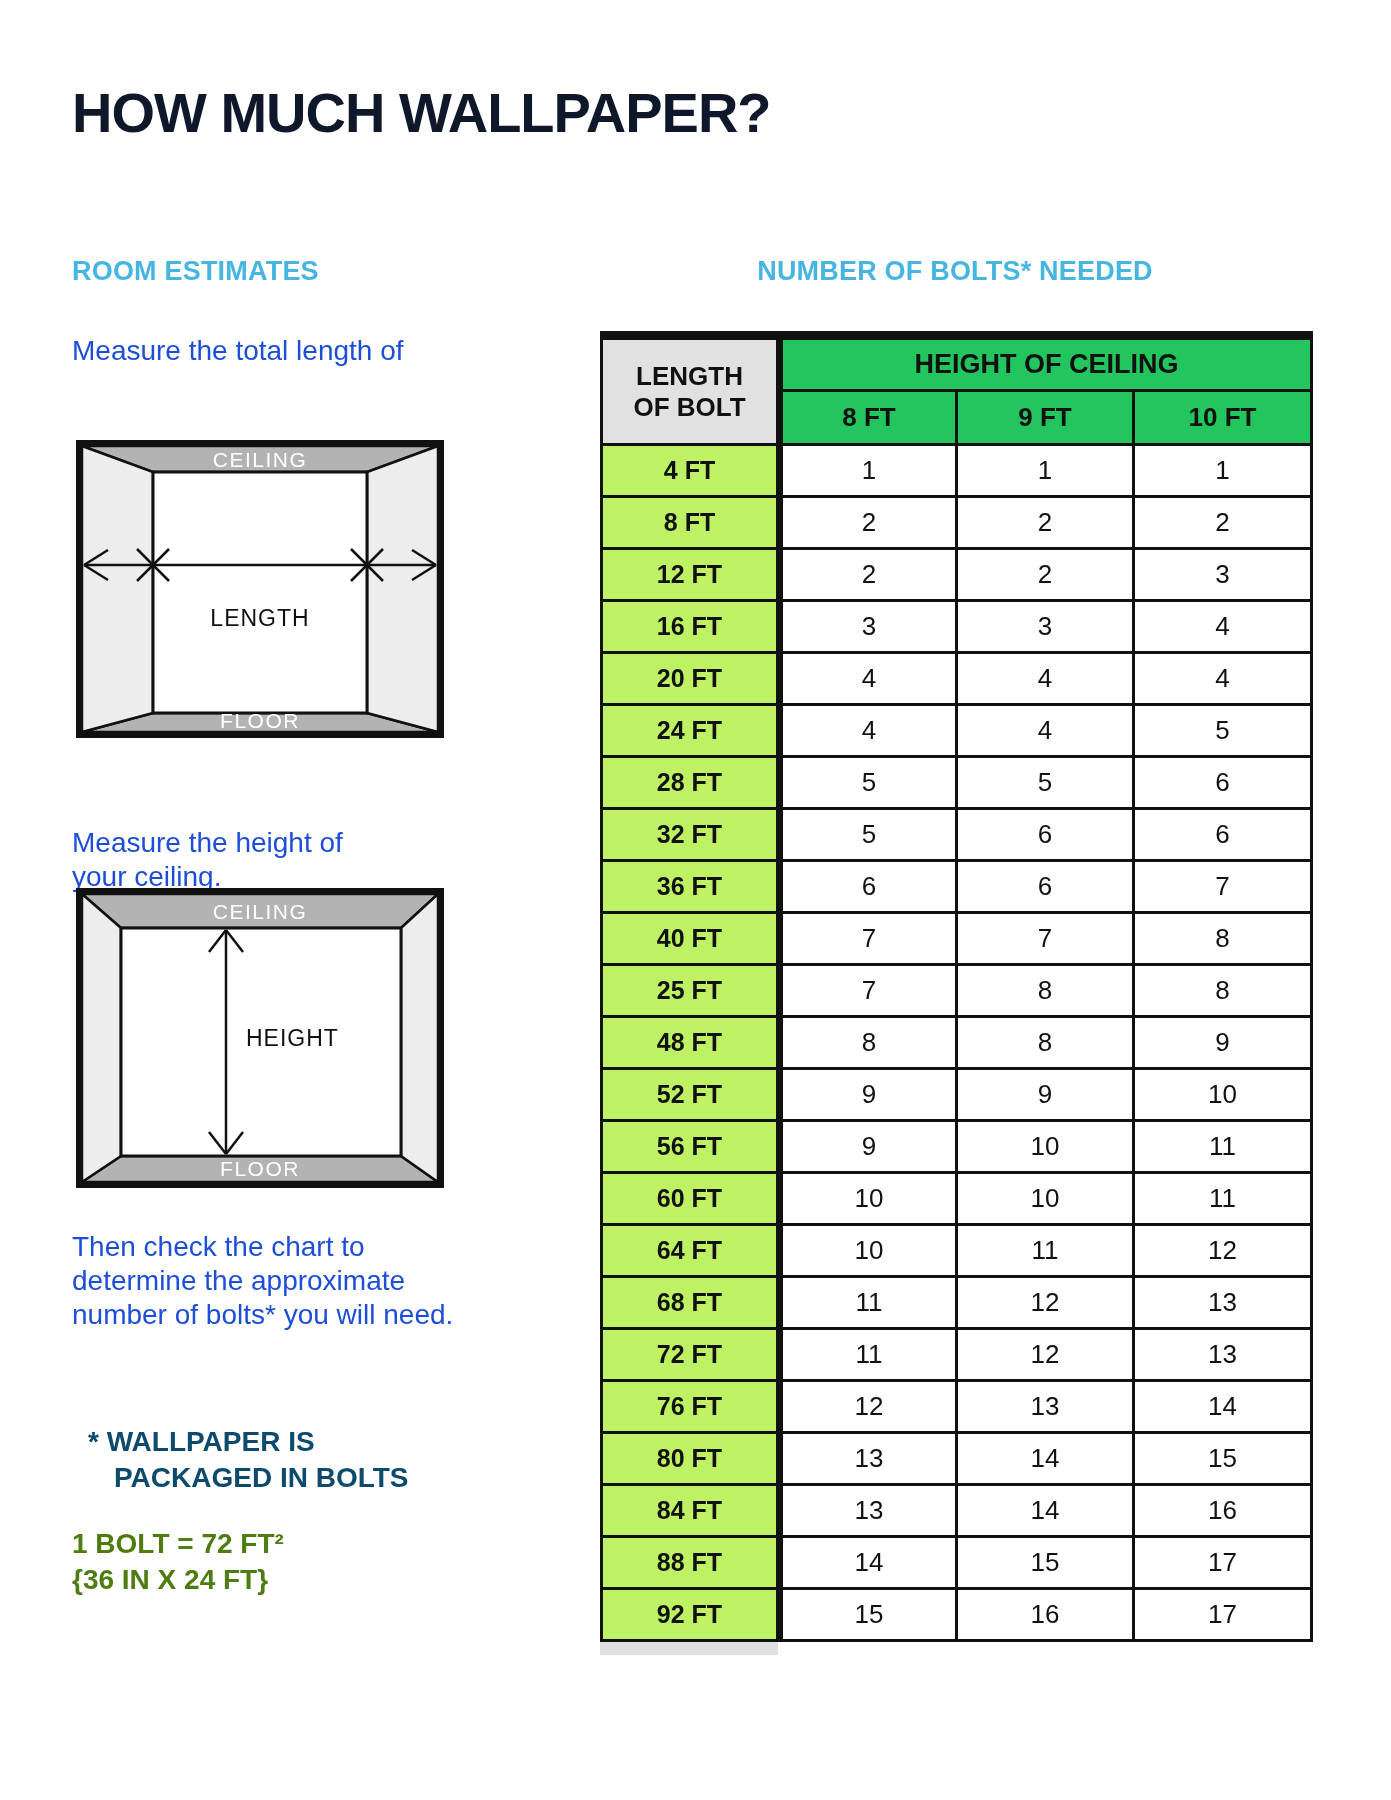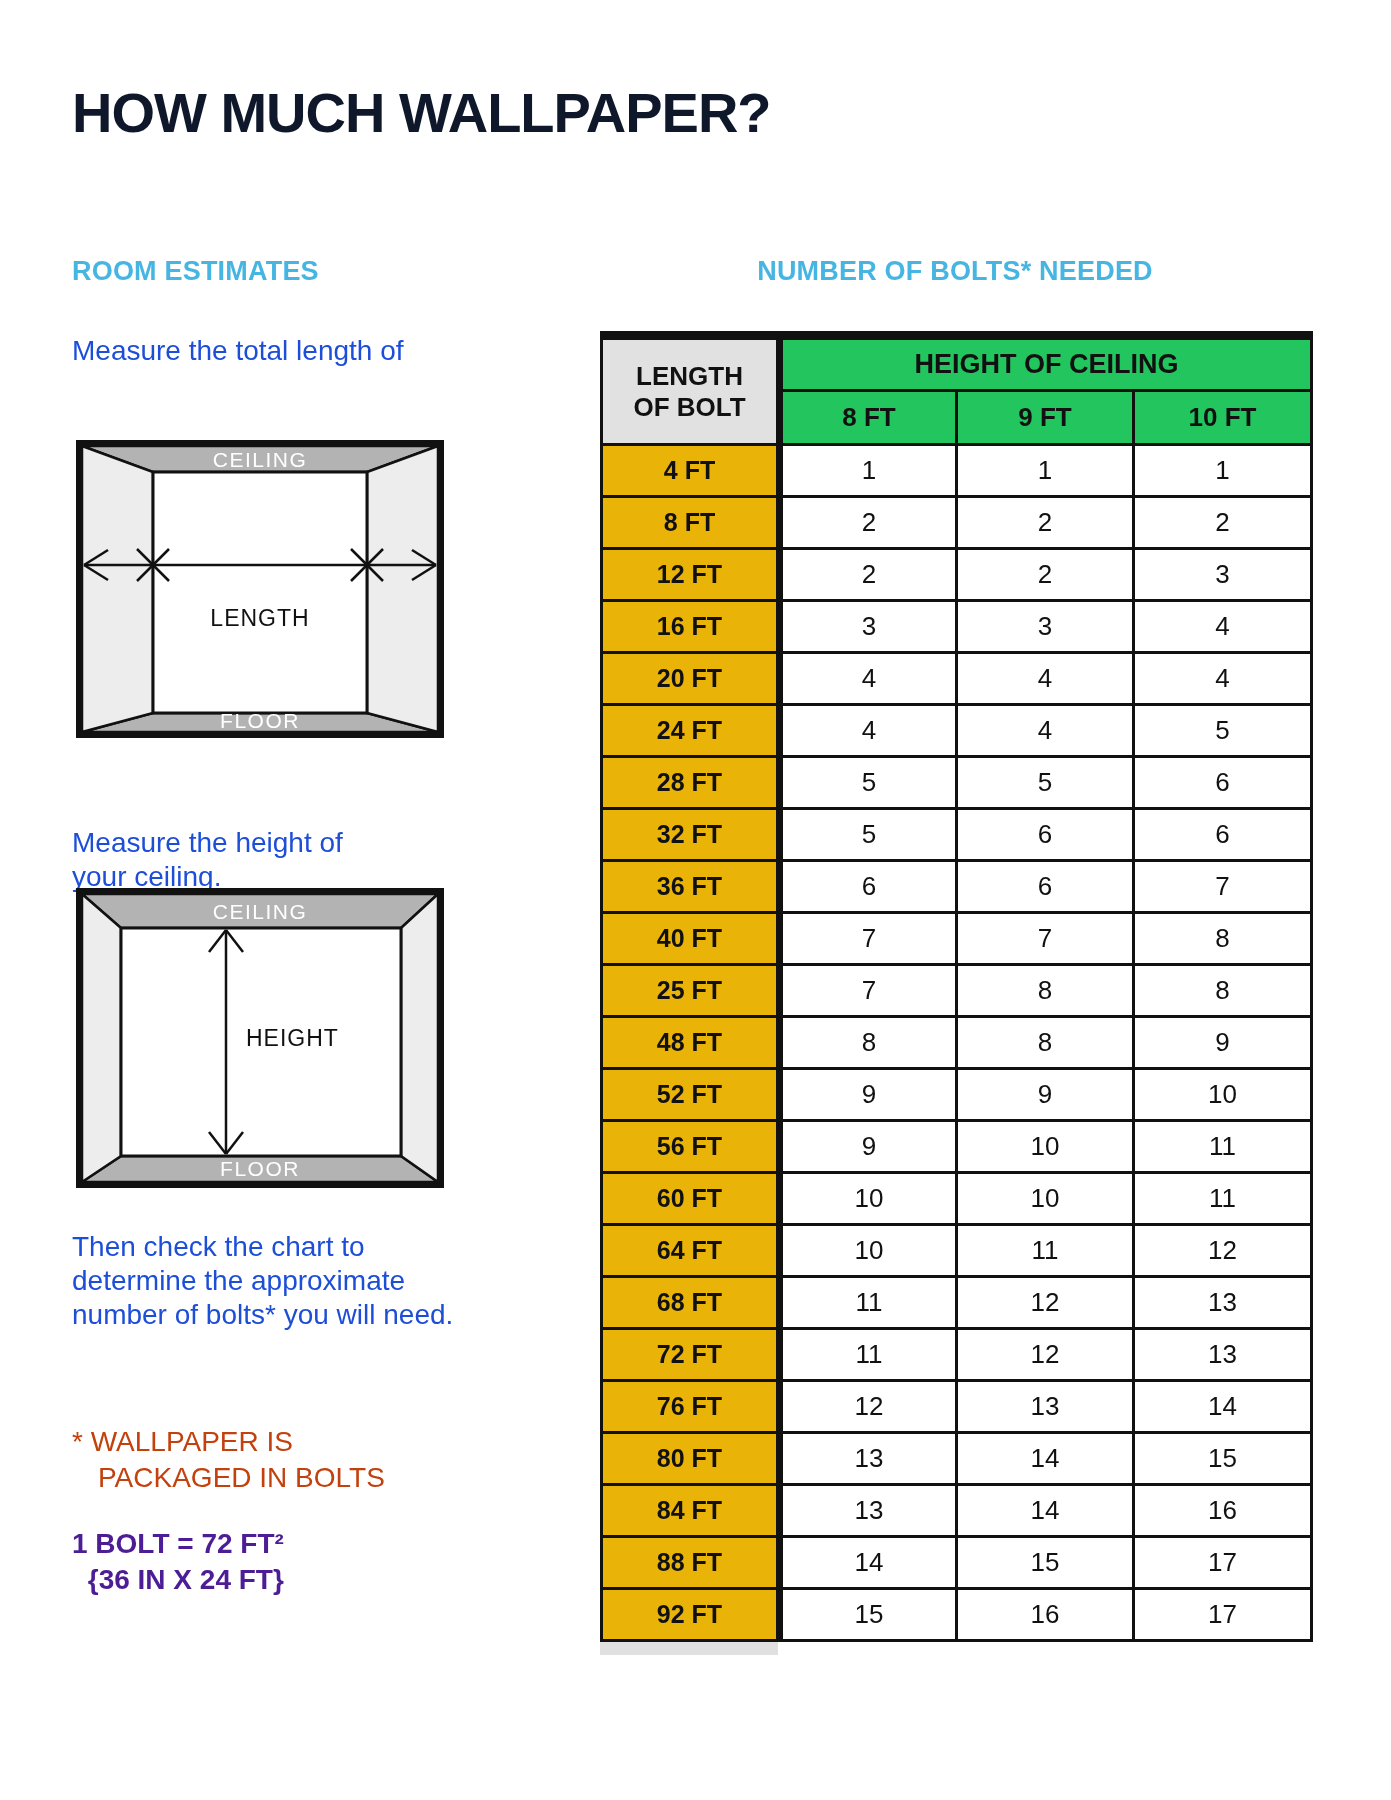--- a/index.html
+++ b/index.html
@@ -18,41 +18,41 @@
   }
   .heading-left{left:72px;top:256px;}
   .heading-table{left:600px;top:256px;width:710px;text-align:center;}
 
   
   .para{font-size:28px;line-height:34px;color:#1d4ed8;}
   .para-1{left:72px;top:334px;}
   .para-2{left:72px;top:780px;margin-top:46px;}
   .para-3{left:72px;top:1230px;}
 
-  .footnote{left:72px;top:1424px;font-size:28px;font-weight:normal;line-height:36px;color:#c2410c;}
+  .footnote{left:88px;top:1424px;font-size:28px;font-weight:bold;line-height:36px;color:#0c4a6e;}
   .footnote .indent{padding-left:26px;}
-  .bolt-info{left:72px;top:1526px;font-size:28px;font-weight:bold;line-height:36px;color:#4c1d95;text-align:right;}
+  .bolt-info{left:72px;top:1526px;font-size:28px;font-weight:bold;line-height:36px;color:#4d7c0f;}
 
   
   .diagram-1{left:76px;top:440px;}
   .diagram-2{left:76px;top:888px;}
   svg text{font-family:"Liberation Sans", sans-serif;}
 
   
   .table-wrap{left:600px;top:331px;width:710px;}
   table{
     border-collapse:collapse;table-layout:fixed;width:710px;
     border:3px solid #111;border-top-width:9px;
   }
   th,td{border:3px solid #111;text-align:center;vertical-align:middle;padding:0;color:#111;}
   thead th{background:#22c55e;}
   th.span-h{font-size:27px;font-weight:bold;height:49px;}
   th.sub-h{font-size:26px;font-weight:bold;height:51px;}
   th.rowhead-cell{background:#e1e1e1;font-size:26px;font-weight:bold;line-height:31px;border-right-width:7px;}
-  tbody th{background:#eab308;font-size:25px;font-weight:bold;height:49px;border-right:7px solid #111;}
+  tbody th{background:#bef264;font-size:25px;font-weight:bold;height:49px;border-right:7px solid #111;}
   tbody td{font-size:26px;font-weight:normal;background:#fff;}
   .col1-tail{width:178px;height:13px;background:#e0e0e0;}
 </style>
 </head>
 <body>
 
 <div class="abs page-title">HOW MUCH WALLPAPER?</div>
 
 <div class="abs sec-heading heading-left">ROOM ESTIMATES</div>
 

